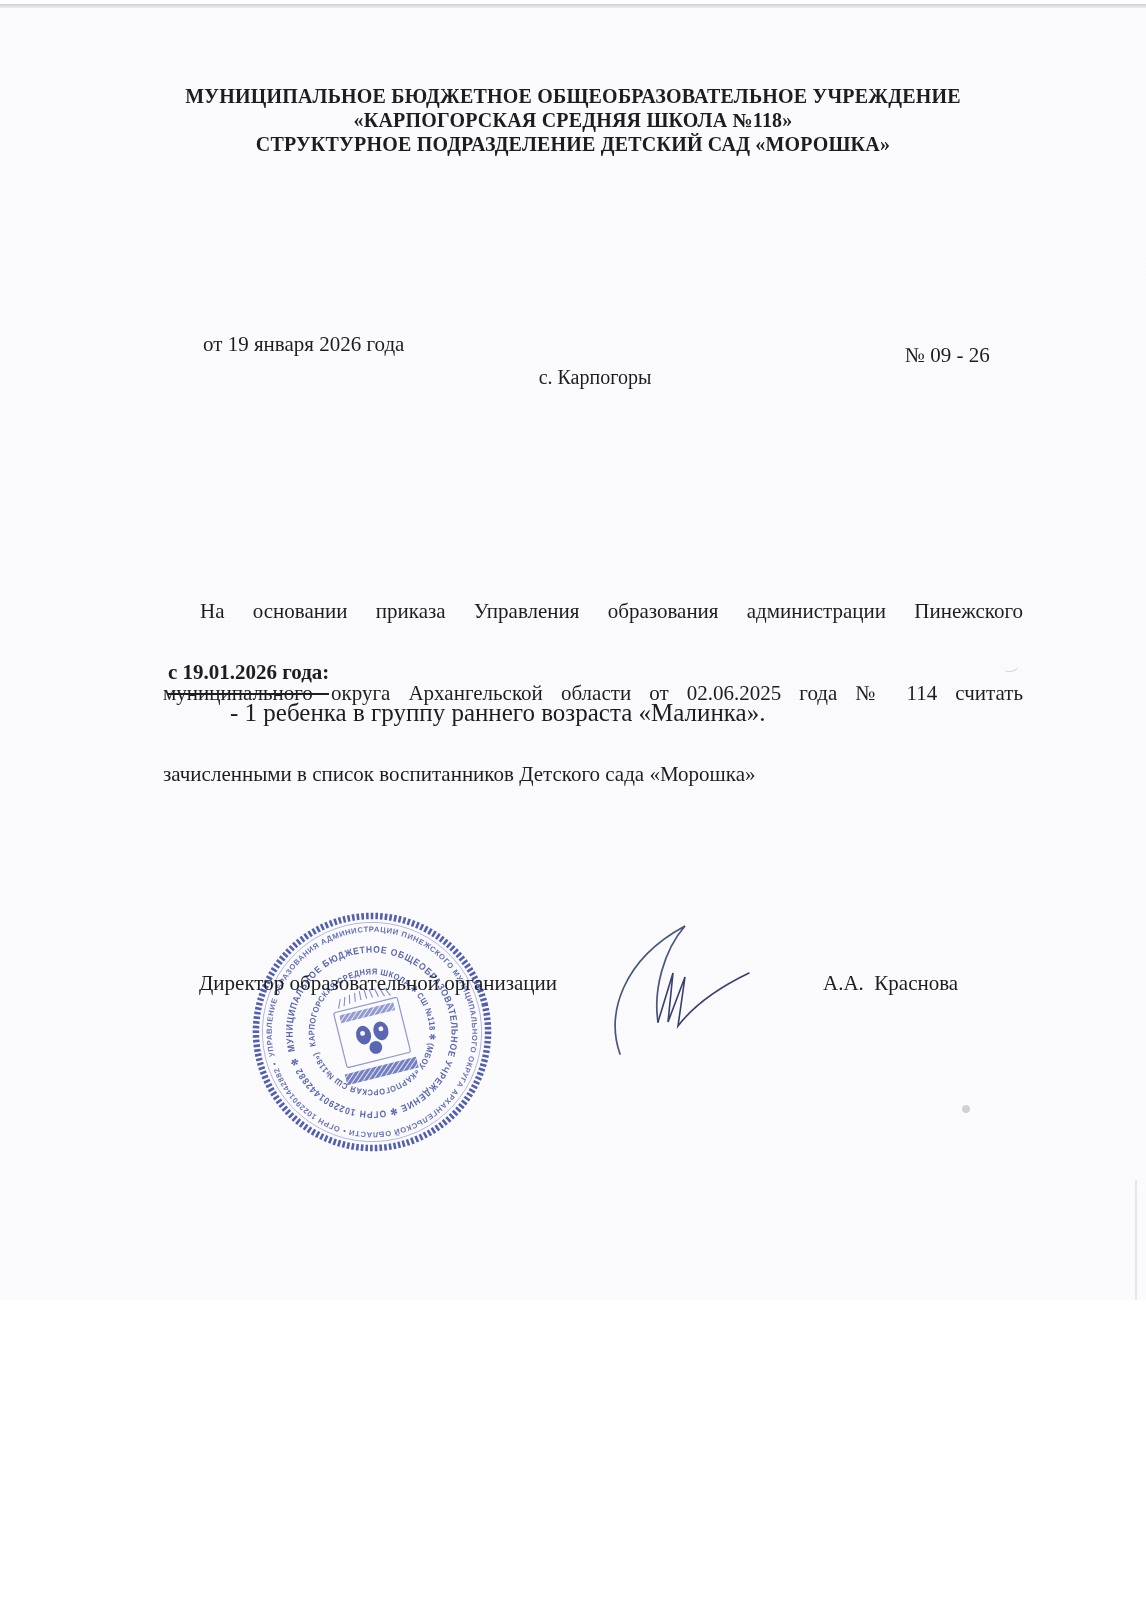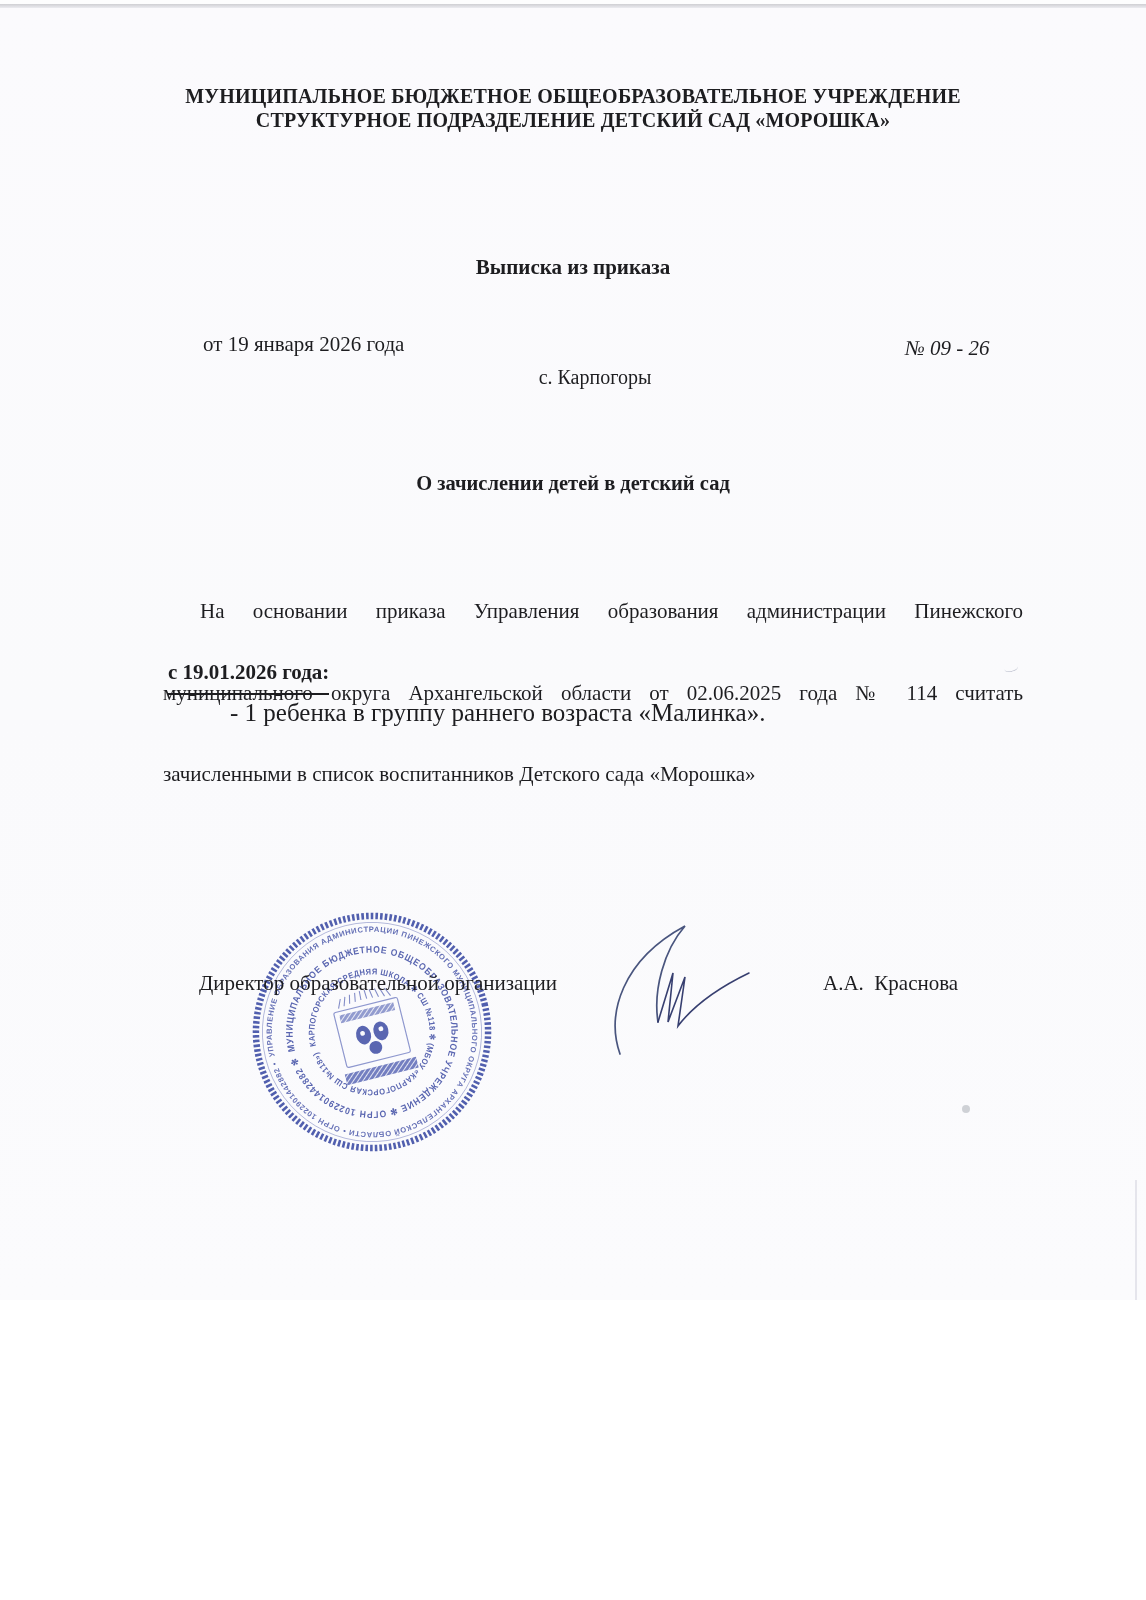--- a/index.html
+++ b/index.html
@@ -46,21 +46,21 @@
     letter-spacing: .2px;
   }
   .doc-title {
     position: absolute; top: 255px; left: 0; width: 100%;
     text-align: center; font-weight: bold; font-size: 21px;
   }
   .date-row {
     position: absolute; top: 332px; left: 0; width: 100%; font-size: 21px;
   }
   .date-left { position: absolute; left: 203px; top: 0; }
-  .num-right { position: absolute; left: 905px; top: 4px; font-style: italic; }
+  .num-right { position: absolute; left: 905px; top: 11px; }
   .place-line {
     position: absolute; top: 366px; left: 0; width: 100%;
     text-align: center; font-size: 20px; transform: translateX(22px);
   }
   .subject-line {
     position: absolute; top: 472px; left: 0; width: 100%;
     text-align: center; font-weight: bold; font-size: 20.5px;
   }
   .body-paragraph {
     position: absolute; top: 549px; left: 163px; width: 860px;
@@ -104,33 +104,32 @@
 <div class="page">
 
   <div class="scan-top-band"></div>
   <div class="scan-top-line"></div>
   <div class="scan-right-line"></div>
   <div class="scan-speck"></div>
   <div class="scan-squiggle"></div>
 
   <div class="org-header">
     <div>МУНИЦИПАЛЬНОЕ БЮДЖЕТНОЕ ОБЩЕОБРАЗОВАТЕЛЬНОЕ УЧРЕЖДЕНИЕ</div>
+    <div>«КАРПОГОРСКАЯ СРЕДНЯЯ ШКОЛА №118»</div>
     <div>СТРУКТУРНОЕ ПОДРАЗДЕЛЕНИЕ ДЕТСКИЙ САД «МОРОШКА»</div>
   </div>
 
-  <div class="doc-title">Выписка из приказа</div>
 
   <div class="date-row">
     <span class="date-left">от 19 января 2026 года</span>
     <span class="num-right">№ 09 - 26</span>
   </div>
 
   <div class="place-line">с. Карпогоры</div>
 
-  <div class="subject-line">О зачислении детей в детский сад</div>
 
   <div class="body-paragraph">
     <div class="para-line justify indent">На основании приказа Управления образования администрации Пинежского</div>
     <div class="para-line justify">муниципального округа Архангельской области от 02.06.2025 года № 114 считать</div>
     <div class="para-line">зачисленными в список воспитанников Детского сада «Морошка»</div>
   </div>
 
   <div class="effective-date">с 19.01.2026 года:</div>
 
   <div class="list-item">- 1 ребенка в группу раннего возраста «Малинка».</div>

